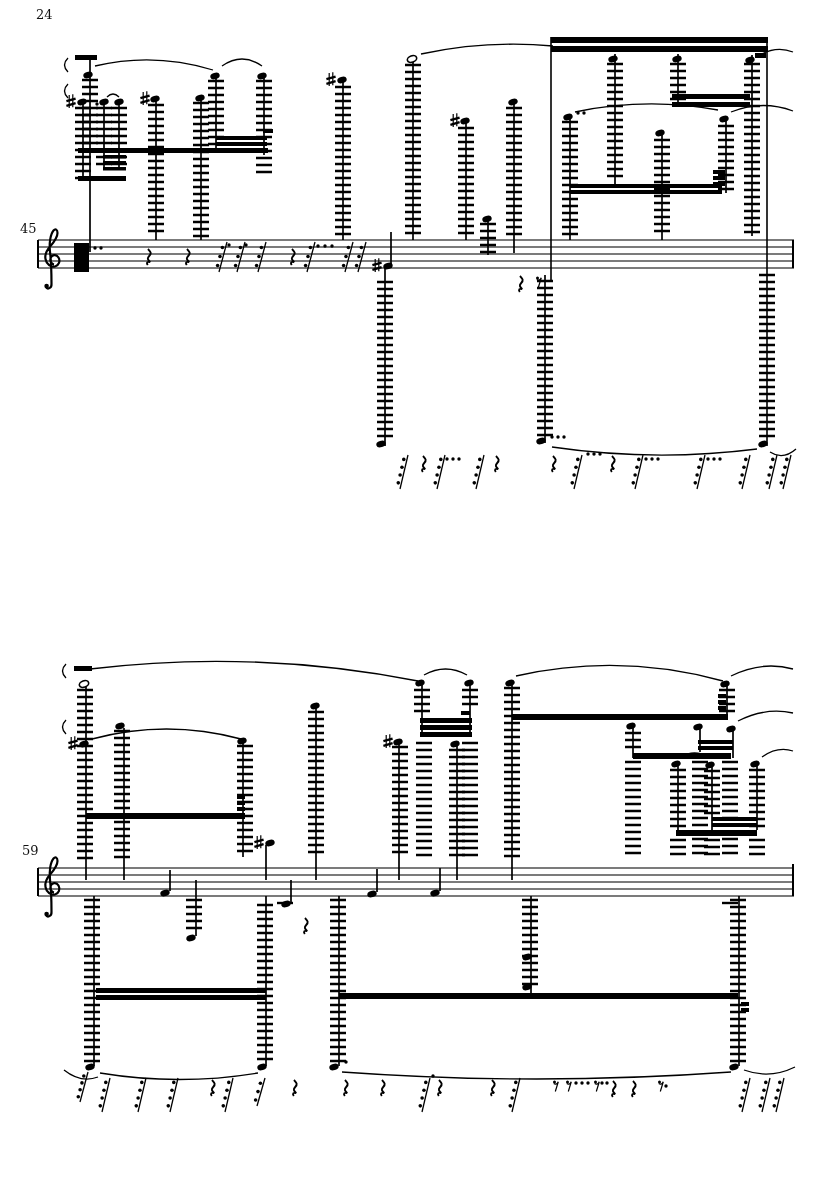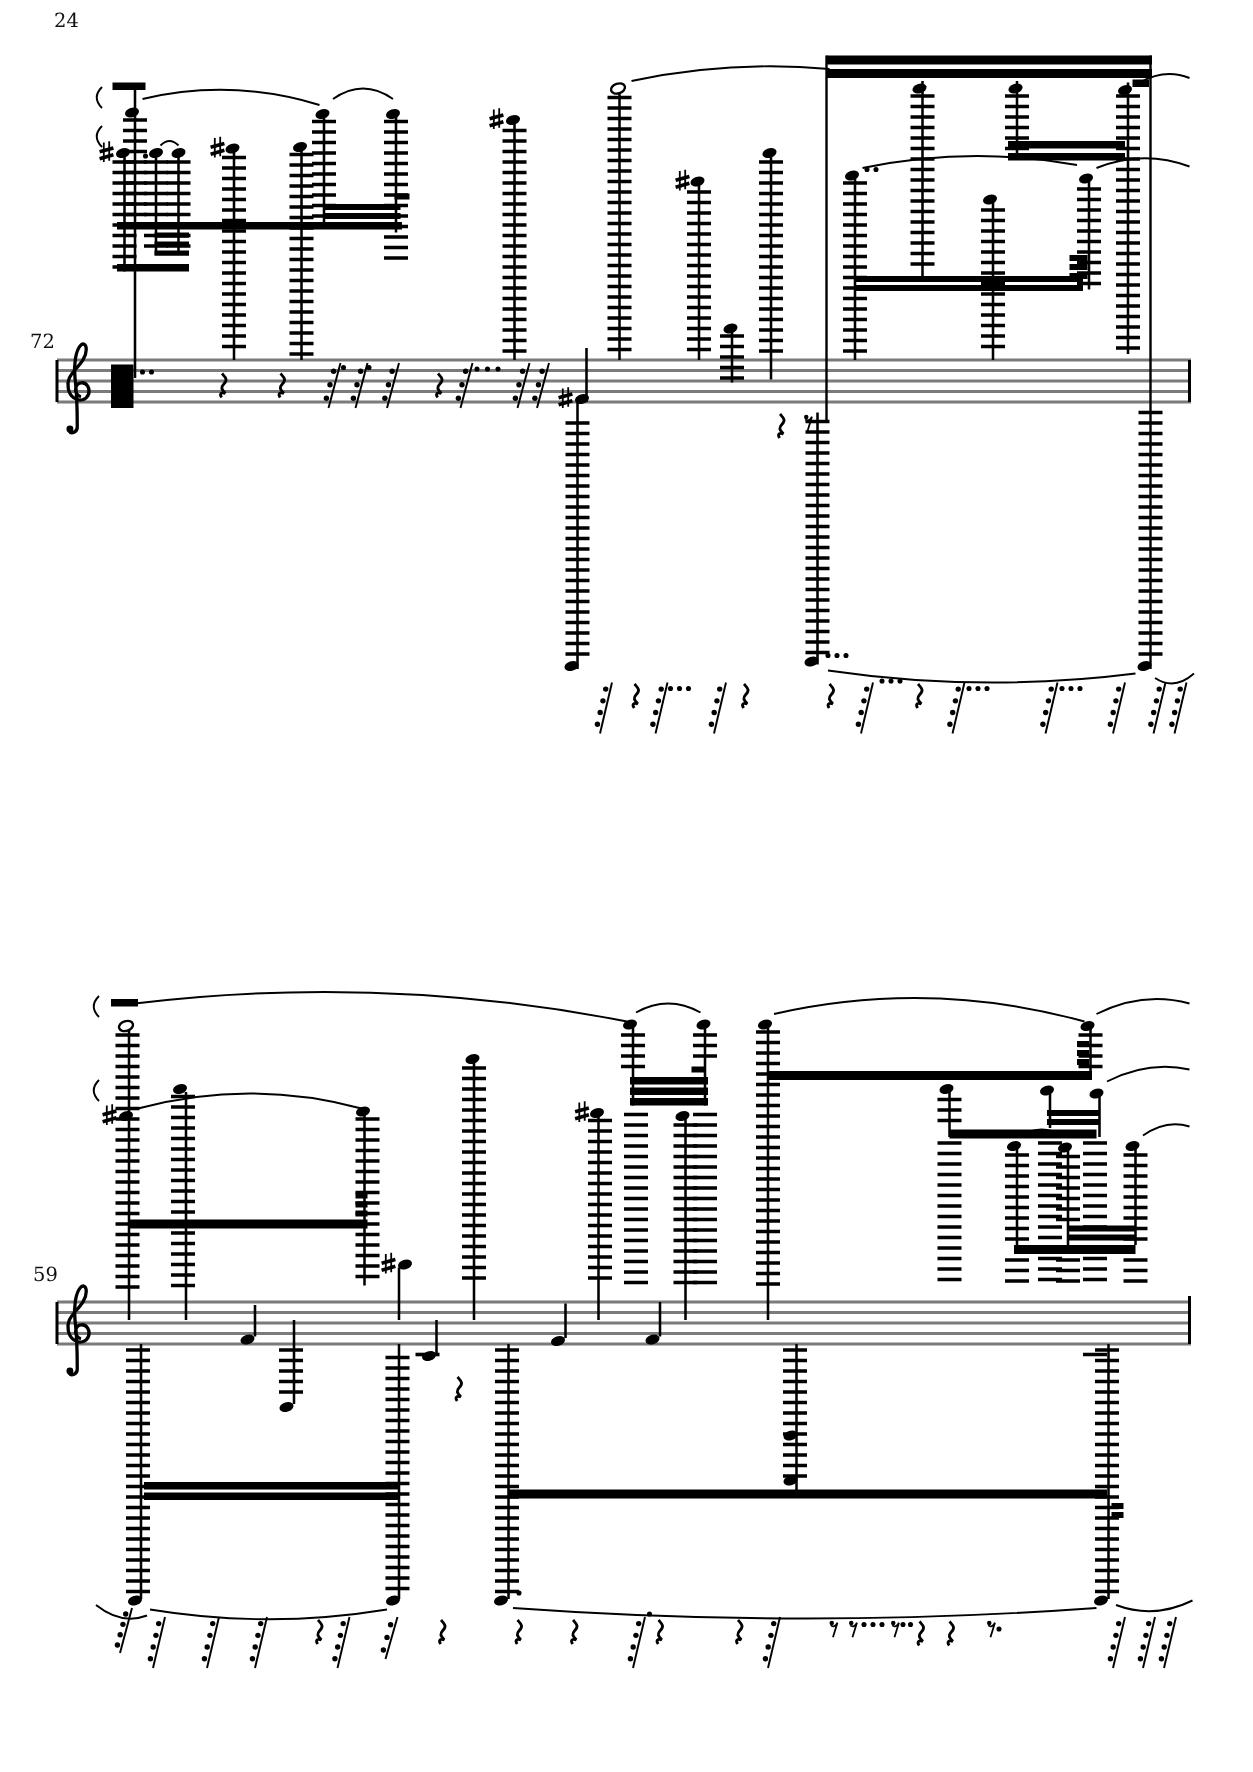--- a/index.html
+++ b/index.html
@@ -540,15 +540,15 @@
         <circle cx="607" cy="1083" r="1.7" fill="#000000"></circle>
         <circle cx="666" cy="1086" r="1.7" fill="#000000"></circle>
         <g transform="translate(40,854)" fill="none" stroke="#000000">
           <path d="M11.5,58 C11.5,50 11,34 10,26 C9,17 10.5,8 13.5,4.5 C15.5,2.2 17.5,3.5 17.5,7 C17.5,12 14,16 10.5,20 C6.5,24.5 4.5,28 5.5,33 C6.5,38.5 11,41.5 15,40.5 C19,39.5 20.5,35 18.5,31.5 C16.5,28 11.5,28.5 10.5,32.5 C9.8,35.5 11.5,38 14,38.5" stroke-width="2.2"></path>
           <path d="M11.5,58 C11.8,62 7.5,64 5.8,61" stroke-width="2.2"></path>
           <circle cx="6.6" cy="60" r="2.3" fill="#000000" stroke="none"></circle>
         </g>
       </g>
     </svg>
   <span class="lbl pagenum">24</span>
-  <span class="lbl m1">72</span>
+  <span class="lbl m1">45</span>
   <span class="lbl m2">59</span>
 </div>
 
 </body></html>

